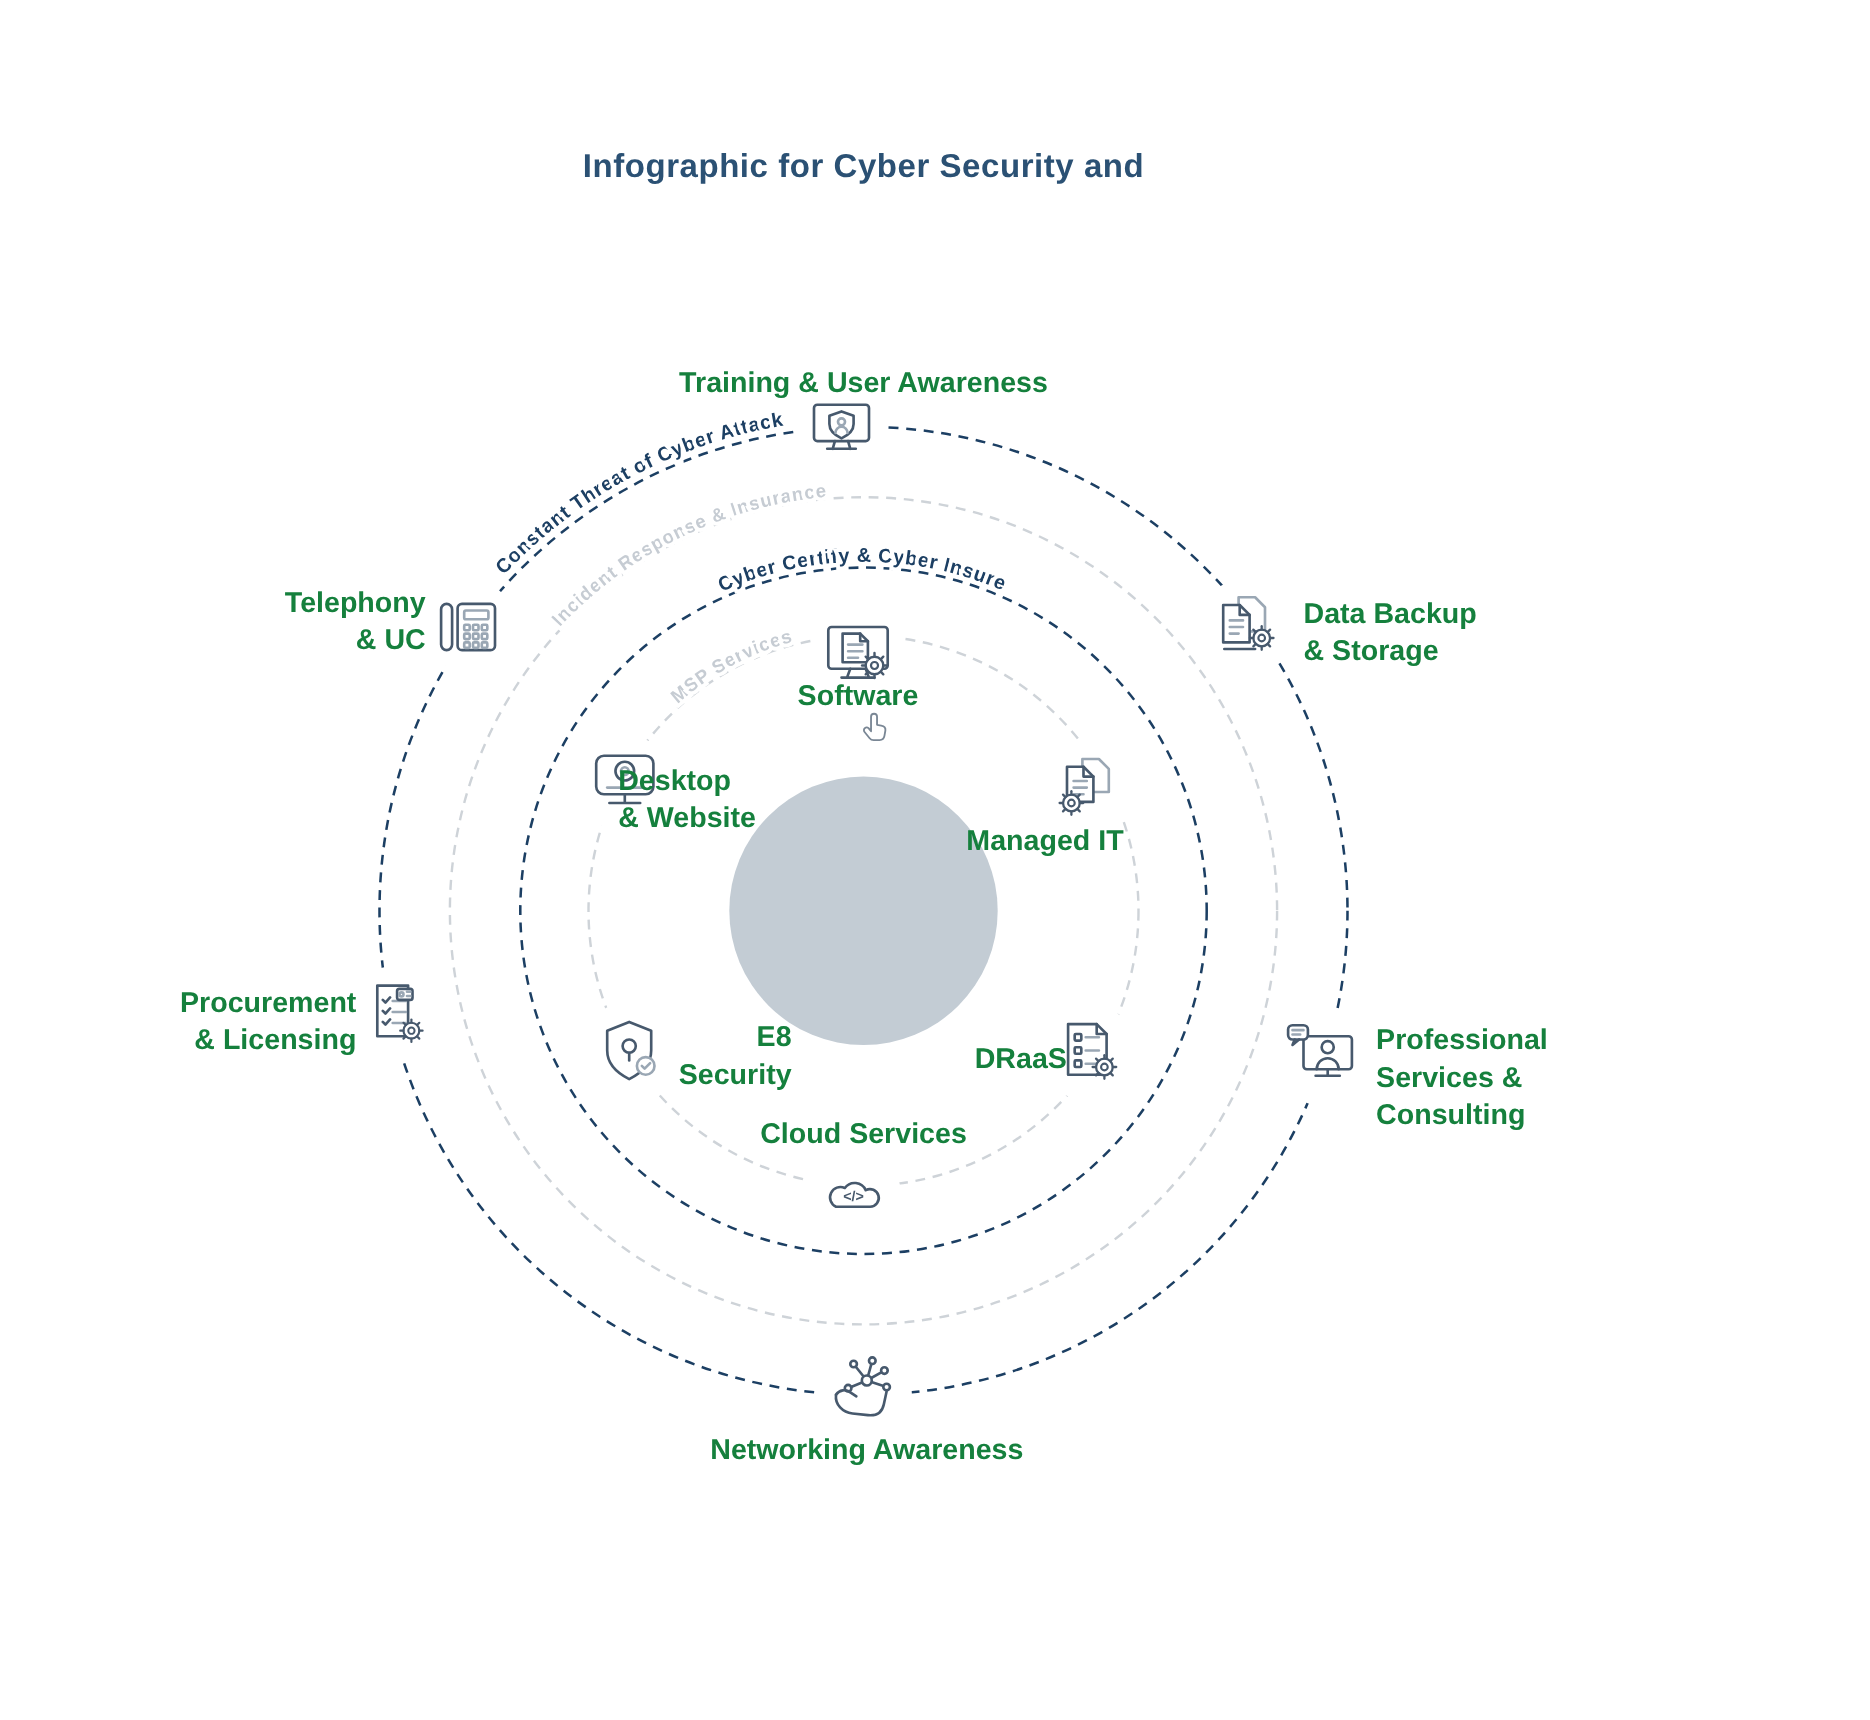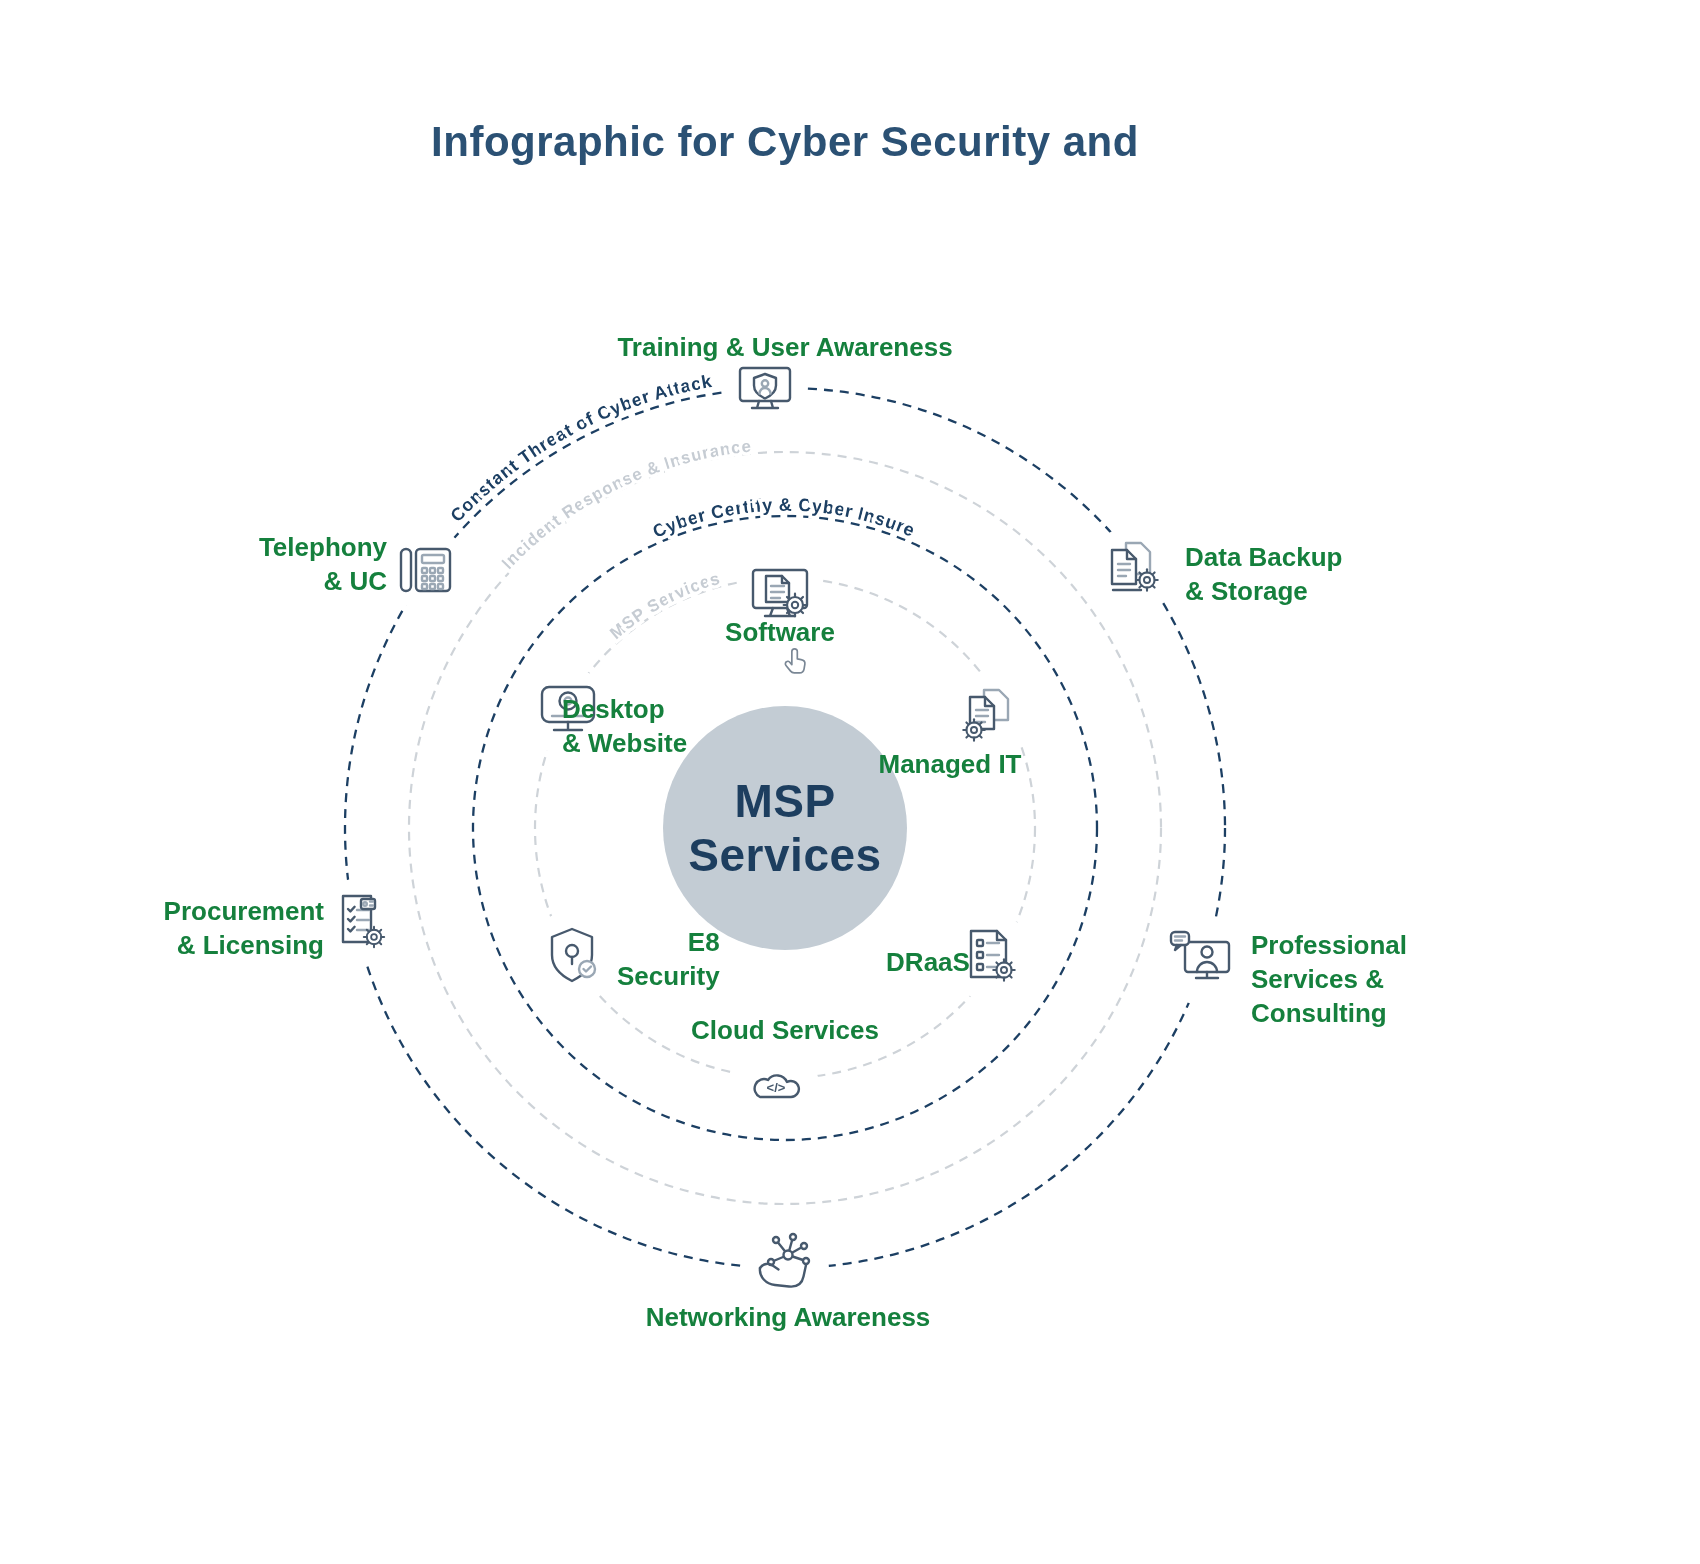--- a/index.html
+++ b/index.html
@@ -1,20 +1,20 @@
 <!DOCTYPE html>
 <html><head>
 <meta charset="utf-8">
 <style>
   * { margin:0; padding:0; box-sizing:border-box; }
   html, body { width:1700px; height:1564px; background:#ffffff; font-family:"Liberation Sans", sans-serif; }
   .stage { position:relative; width:1700px; height:1564px; overflow:hidden; background:#fff; }
 
-  .title { position:absolute; left:785px; top:114px; transform:translateX(-50%);
-           text-align:center; color:#2b5174; font-weight:bold; font-size:42px;
+  .title { position:absolute; left:785px; top:132px; transform:translateX(-50%);
+           text-align:center; color:#2b5174; font-weight:bold; font-size:30px;
            line-height:1.32; letter-spacing:.5px; white-space:nowrap; }
 
   svg.diagram { position:absolute; left:0; top:0; width:1700px; height:1564px; }
 
   .ring-navy { fill:none; stroke:#1c3f63; stroke-width:2.3; stroke-dasharray:9 7; }
   .ring-gray { fill:none; stroke:#ced3d8; stroke-width:2.2; stroke-dasharray:9 7; }
 
   .arclabel-navy { font-family:"Liberation Sans", sans-serif; font-weight:bold; font-size:18px;
                    letter-spacing:.6px; fill:#1c3f63; stroke:#ffffff; stroke-width:7px; paint-order:stroke; }
   .arclabel-gray { font-family:"Liberation Sans", sans-serif; font-weight:bold; font-size:17px;
@@ -211,22 +211,20 @@
           <rect x="2" y="14" width="5" height="5" rx="1"></rect>
           <rect x="10" y="14" width="5" height="5" rx="1"></rect>
       </g>
     </g>
 
     <g transform="translate(795,660) scale(1.05)">
       <path d="M-3 -8 c0 -1.6 1.2 -2.6 2.6 -2.6 1.4 0 2.6 1 2.6 2.6 l0 7 3.6 .6 c2.4 .4 4 1.8 3.6 4.4 l-.8 4.6 c-.4 2.2 -2 3.6 -4.2 3.6 l-5.2 0 c-1.4 0 -2.6 -.6 -3.4 -1.6 l-4.4 -5.4 c-.9 -1.1 -.7 -2.7 .4 -3.5 1 -.8 2.4 -.6 3.2 .4 l2 2.4 z" fill="#ffffff" stroke="#7a8795" stroke-width="1.6" stroke-linejoin="round"></path>
     </g>
   </svg>
 
-  <div class="center-label">MSP
-Services</div>
 
   <div class="node-label align-c" style="left:780px; top:616px;">Software</div>
   <div class="node-label align-c" style="left:950px; top:748px;">Managed IT</div>
   <div class="node-label align-c" style="left:928px; top:946px;">DRaaS</div>
   <div class="node-label align-c" style="left:785px; top:1014px;">Cloud Services</div>
   <div class="node-label" style="left:617px; top:926px;text-align:right;">E8
 Security</div>
   <div class="node-label" style="left:562px; top:693px;">Desktop
 &amp; Website</div>
 

